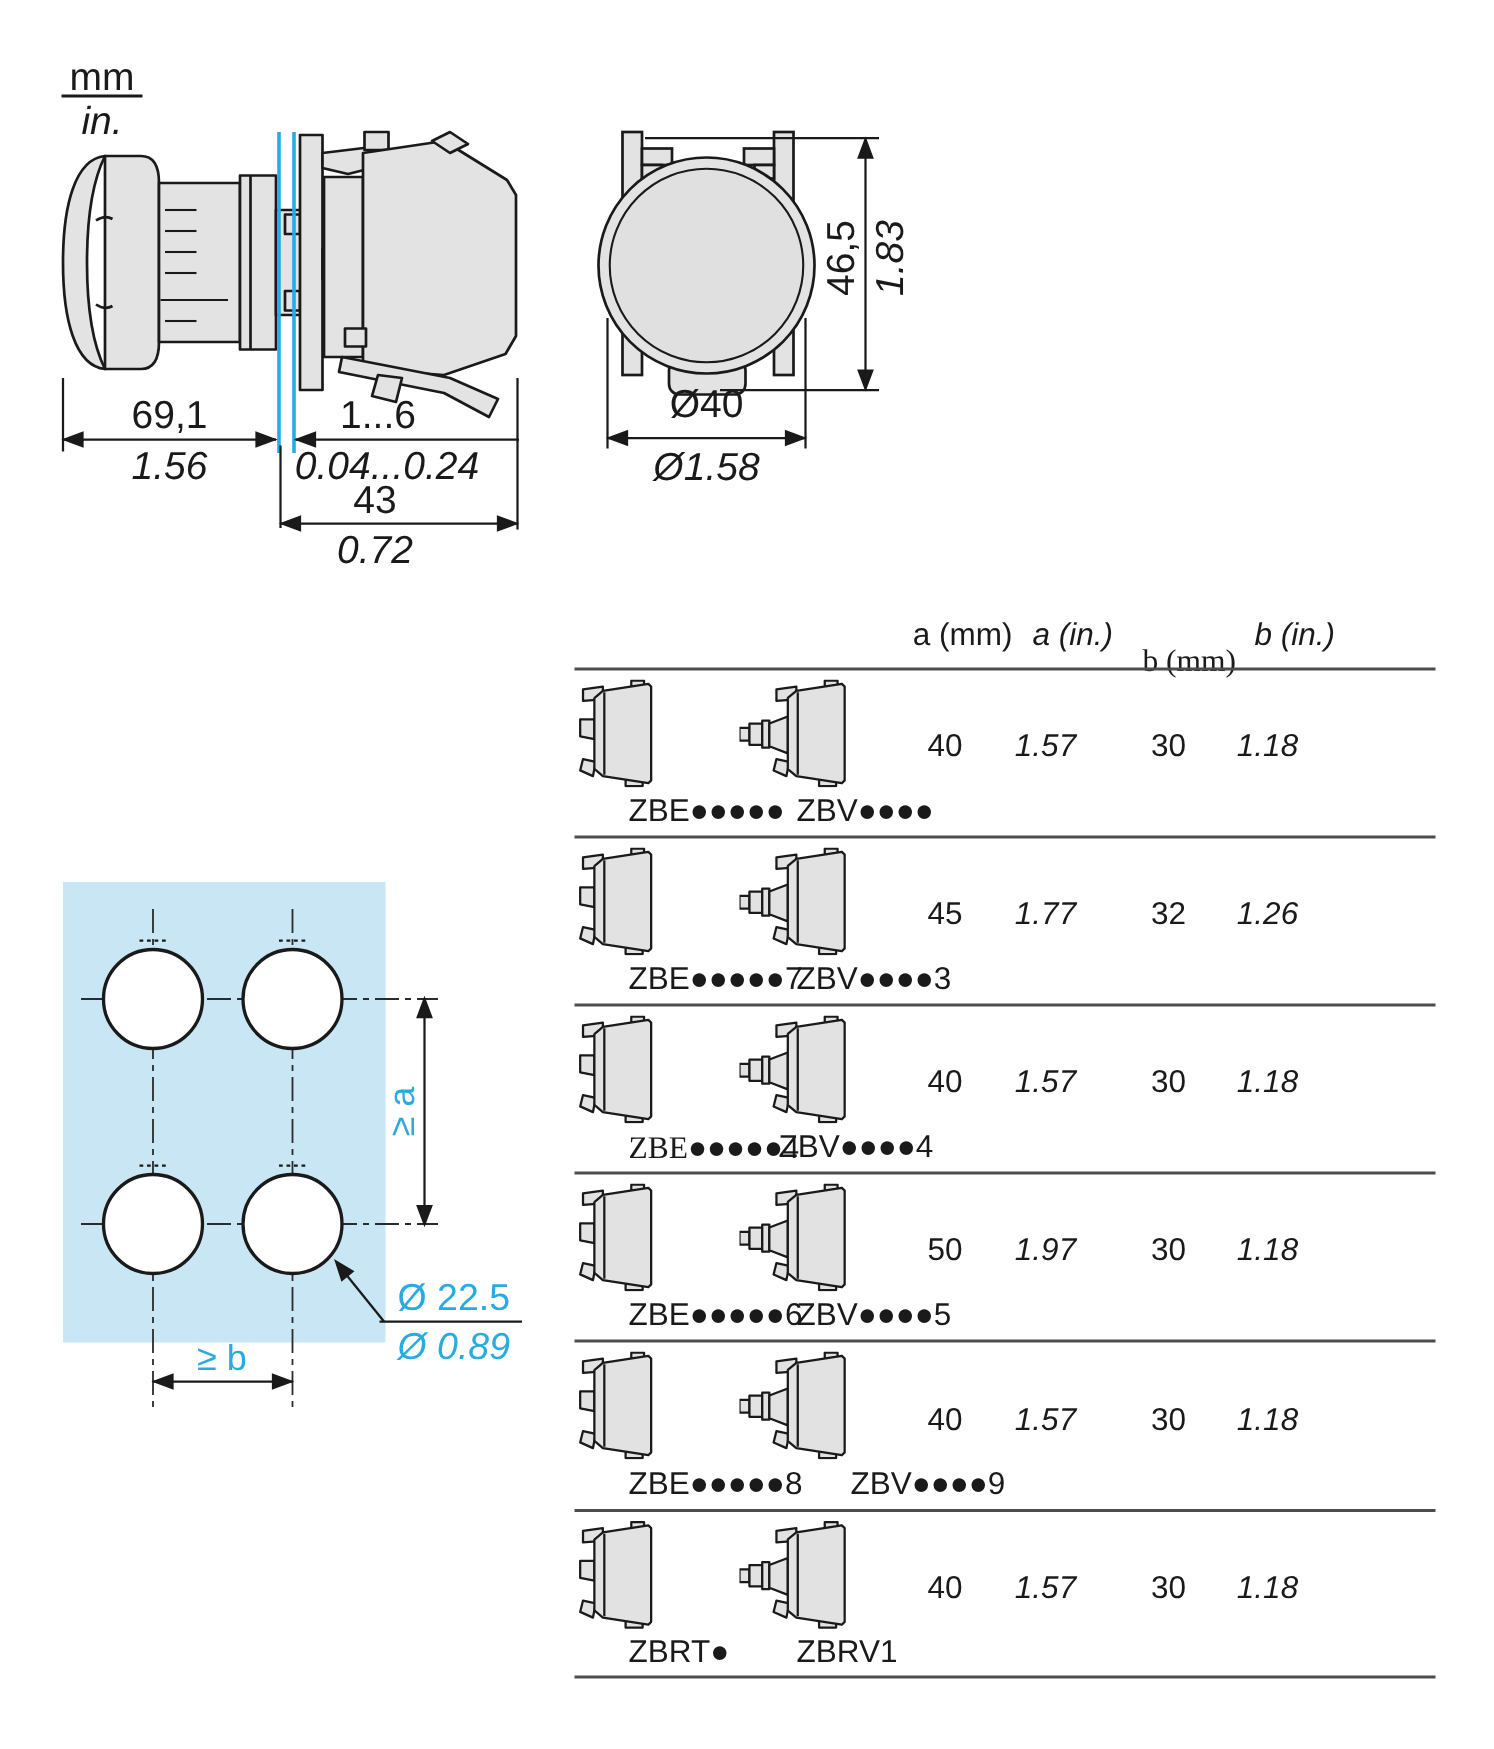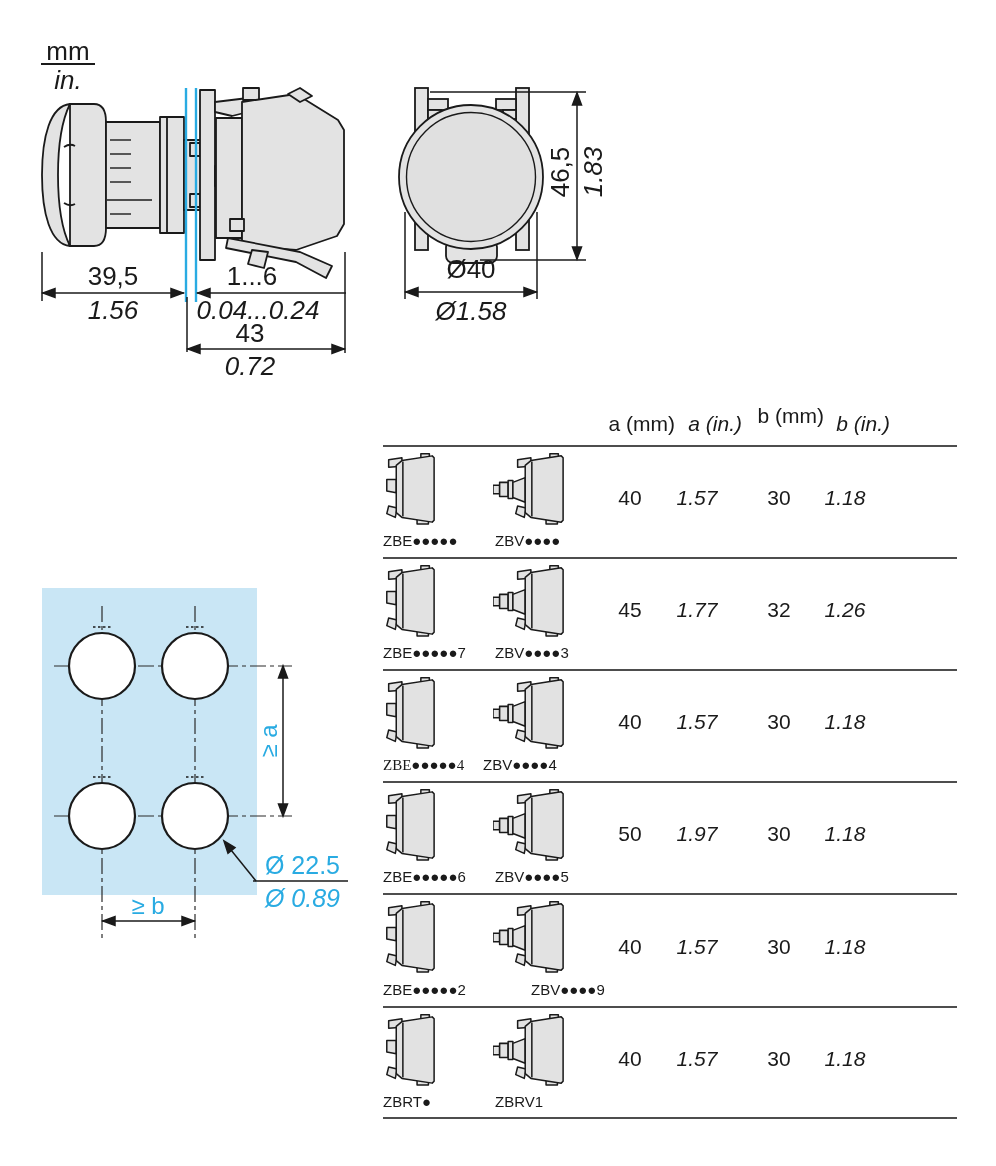--- a/index.html
+++ b/index.html
@@ -10,21 +10,21 @@
   .small{font-size:24px;line-height:24px;}
   .it{font-style:italic;}
   .cyan{color:#29ABE2;}
   .rot{transform:rotate(-90deg);}
   svg.lineart{position:absolute;left:0;top:0;pointer-events:none;}
   
   .dimtable{position:absolute;left:383px;top:400px;width:574px;height:720px;}
   .rule{position:absolute;left:0;width:574px;height:1.5px;background:#4d4d4d;}
   .th{position:absolute;width:90px;font-size:21px;line-height:24px;text-align:right;white-space:nowrap;}
   .val{position:absolute;width:90px;font-size:21px;line-height:26px;text-align:center;white-space:nowrap;}
-  .ref{position:absolute;font-size:15px;line-height:24px;white-space:nowrap;}
+  .ref{position:absolute;font-size:21px;line-height:24px;white-space:nowrap;margin-left:36px;}
   .icon{position:absolute;}
 </style>
 </head>
 <body>
 
 <svg width="0" height="0" style="position:absolute" aria-hidden="true">
   <defs>
     <g id="zbe" fill="#E2E2E2" stroke="#1a1a1a" stroke-width="1.6" stroke-linejoin="round">
       <rect x="40" y="0.8" width="9" height="6"></rect>
       <rect x="36" y="70" width="12" height="5"></rect>
@@ -169,42 +169,42 @@
         <line x1="231" y1="850" x2="256" y2="881"></line>
         <polygon points="224,841 228,853.2 235,847.6"></polygon>
         <line x1="253" y1="881" x2="348" y2="881"></line>
       </g>
     </g>
   </svg>
 
   <div class="abs dim" style="left:38px;top:38px;width:60px;">mm</div>
   <div class="abs dim it" style="left:38px;top:67px;width:60px;">in.</div>
 
-  <div class="abs dim" style="left:63px;top:263px;width:100px;">39,5</div>
+  <div class="abs dim" style="left:63px;top:263px;width:100px;">69,1</div>
   <div class="abs dim it" style="left:63px;top:297px;width:100px;">1.56</div>
   <div class="abs dim" style="left:202px;top:263px;width:100px;">1...6</div>
   <div class="abs dim it" style="left:188px;top:297px;width:140px;">0.04...0.24</div>
   <div class="abs dim" style="left:200px;top:320px;width:100px;">43</div>
   <div class="abs dim it" style="left:200px;top:353px;width:100px;">0.72</div>
 
   <div class="abs dim rot" style="left:500px;top:159px;width:120px;height:26px;">46,5</div>
   <div class="abs dim rot it" style="left:533px;top:159px;width:120px;height:26px;">1.83</div>
   <div class="abs dim" style="left:421px;top:256px;width:100px;">Ø40</div>
   <div class="abs dim it" style="left:421px;top:298px;width:100px;">Ø1.58</div>
 
   <div class="abs dim small rot cyan" style="left:209px;top:729px;width:120px;height:24px;">≥ a</div>
   <div class="abs dim small cyan" style="left:98px;top:894px;width:100px;">≥ b</div>
   <div class="abs dim cyan" style="left:255px;top:852px;width:95px;font-size:25px;">Ø 22.5</div>
   <div class="abs dim cyan it" style="left:255px;top:885px;width:95px;font-size:25px;">Ø 0.89</div>
 
   <div class="dimtable">
 
     <div class="th" style="left:202px;top:12px;">a (mm)</div>
     <div class="th it" style="left:269px;top:12px;">a (in.)</div>
-    <div class="th" style="left:351px;top:4px;">b (mm)</div>
+    <div class="th" style="left:351px;top:28px;font-family:Liberation Serif, serif;">b (mm)</div>
     <div class="th it" style="left:417px;top:12px;">b (in.)</div>
 
     <div class="rule" style="top:45px;"></div>
     <div class="rule" style="top:157px;"></div>
     <div class="rule" style="top:269px;"></div>
     <div class="rule" style="top:381px;"></div>
     <div class="rule" style="top:493px;"></div>
     <div class="rule" style="top:606px;"></div>
     <div class="rule" style="top:717px;"></div>
 
@@ -259,21 +259,21 @@
     <div class="val it" style="left:269px;top:421px;">1.97</div>
     <div class="val" style="left:351px;top:421px;">30</div>
     <div class="val it" style="left:417px;top:421px;">1.18</div>
 
     <svg class="icon" style="left:0px;top:501px;" width="53" height="72" viewBox="0 0 56 76">
         <use href="#zbe"></use>
       </svg>
     <svg class="icon" style="left:110px;top:501px;" width="72" height="72" viewBox="0 0 76 76">
         <use href="#zbv"></use>
       </svg>
-    <div class="ref" style="left:0px;top:578px;">ZBE●●●●●2</div>
+    <div class="ref" style="left:0px;top:578px;">ZBE●●●●●8</div>
     <div class="ref" style="left:112px;top:578px;padding-left:36px;">ZBV●●●●9</div>
     <div class="val" style="left:202px;top:534px;">40</div>
     <div class="val it" style="left:269px;top:534px;">1.57</div>
     <div class="val" style="left:351px;top:534px;">30</div>
     <div class="val it" style="left:417px;top:534px;">1.18</div>
 
     <svg class="icon" style="left:0px;top:614px;" width="53" height="72" viewBox="0 0 56 76">
         <use href="#zbe"></use>
       </svg>
     <svg class="icon" style="left:110px;top:614px;" width="72" height="72" viewBox="0 0 76 76">

